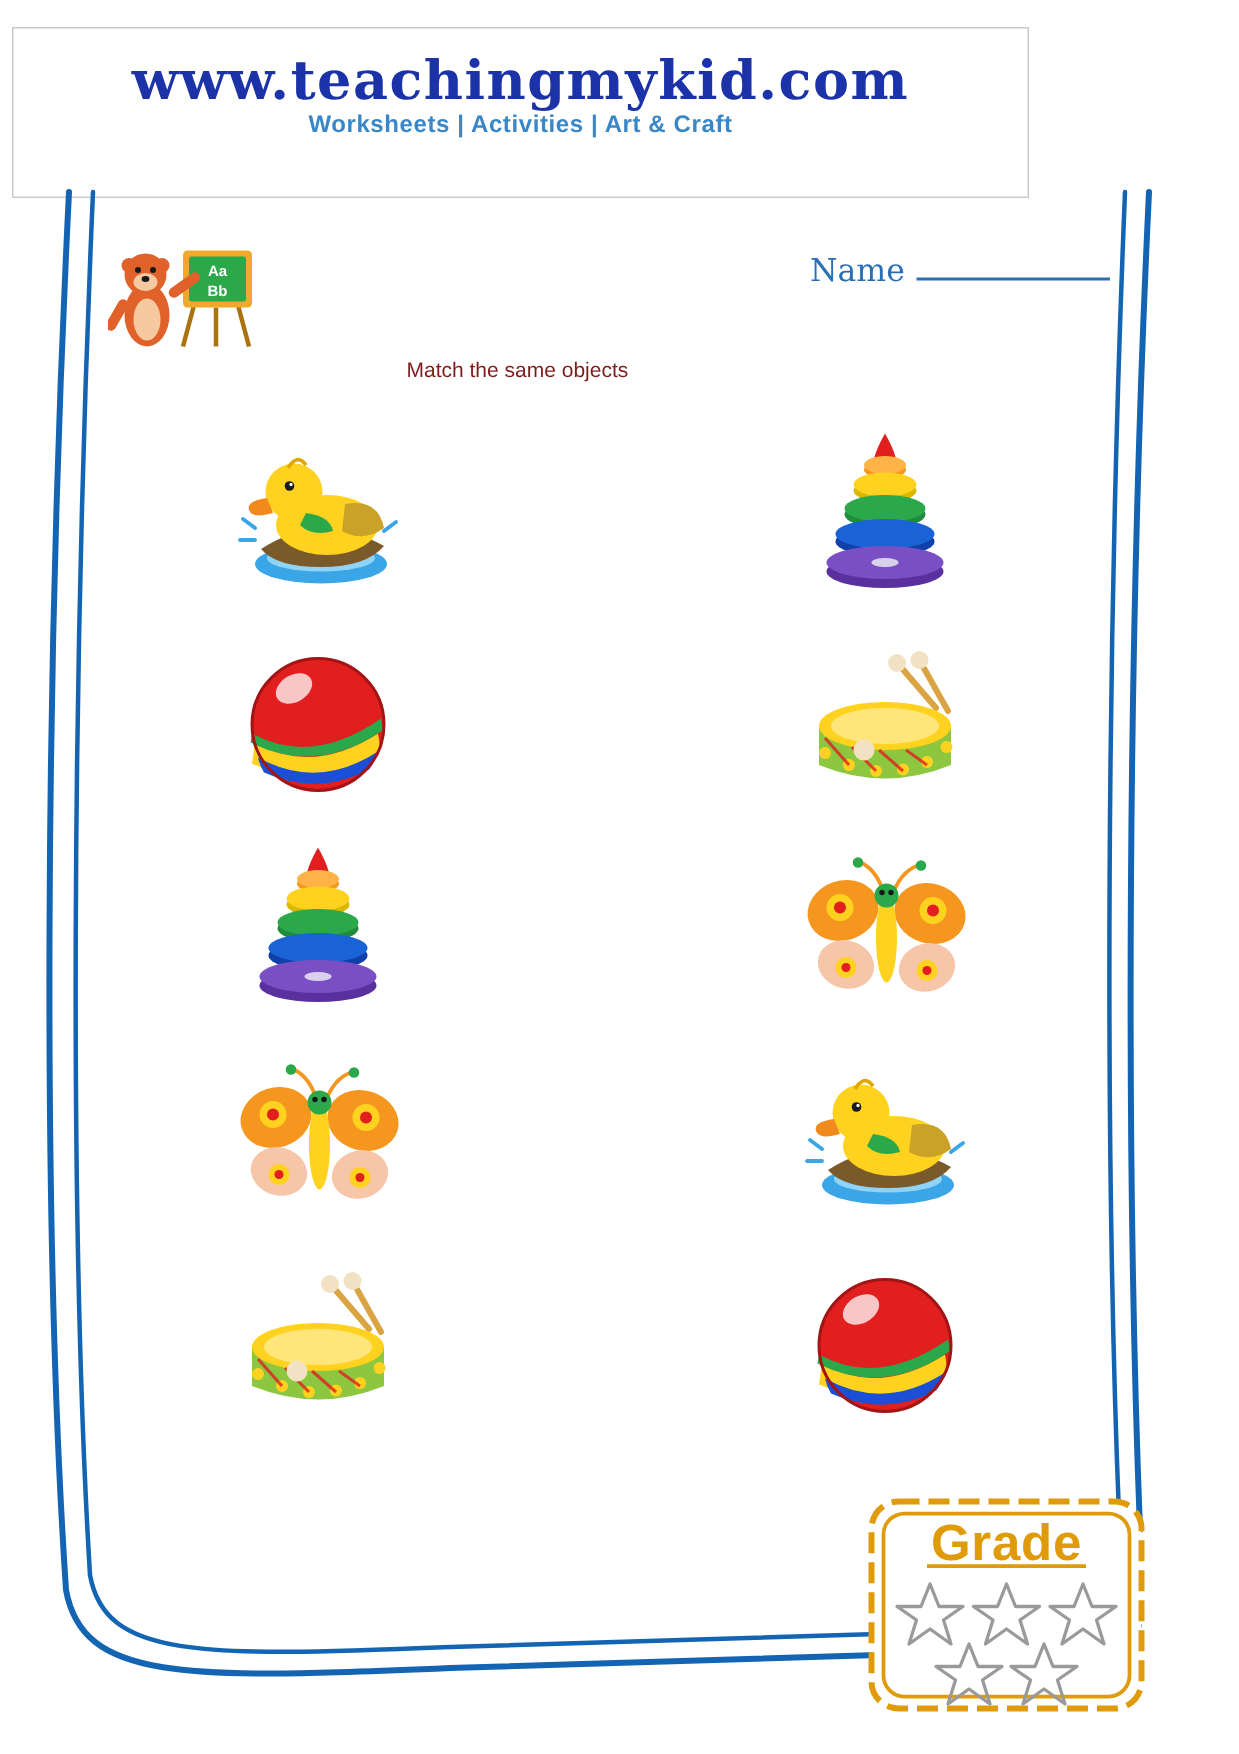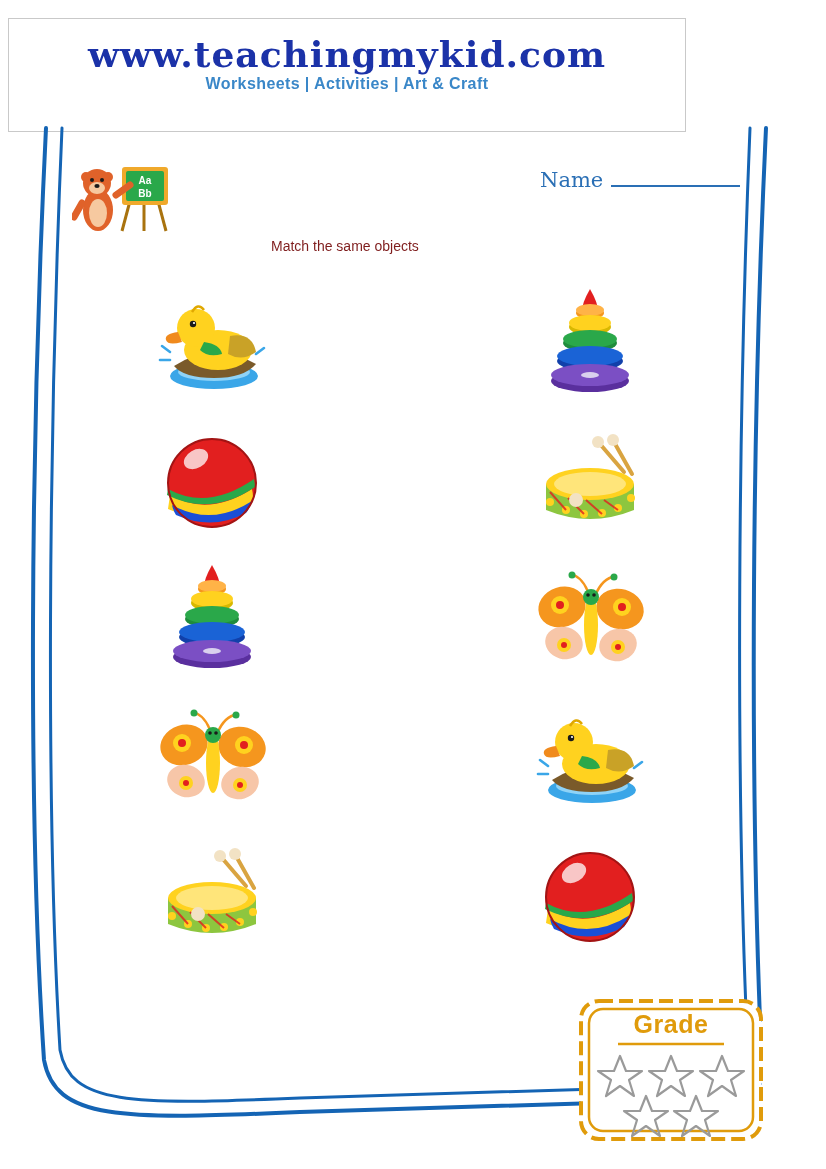--- a/index.html
+++ b/index.html
@@ -130,21 +130,21 @@
     height: 148px;
   }
   .grade-label {
     position: absolute;
     left: 576px;
     top: 1010px;
     width: 190px;
     text-align: center;
     font-family: "Liberation Sans", sans-serif;
     font-weight: bold;
-    font-size: 25px;
+    font-size: 34px;
     color: #e09b0b;
     letter-spacing: 0.5px;
   }
 </style>
 </head>
 <body>
 
 <div class="header-banner">
   <div class="site-title">www.teachingmykid.com</div>
   <div class="site-subtitle">Worksheets | Activities | Art &amp; Craft</div>

